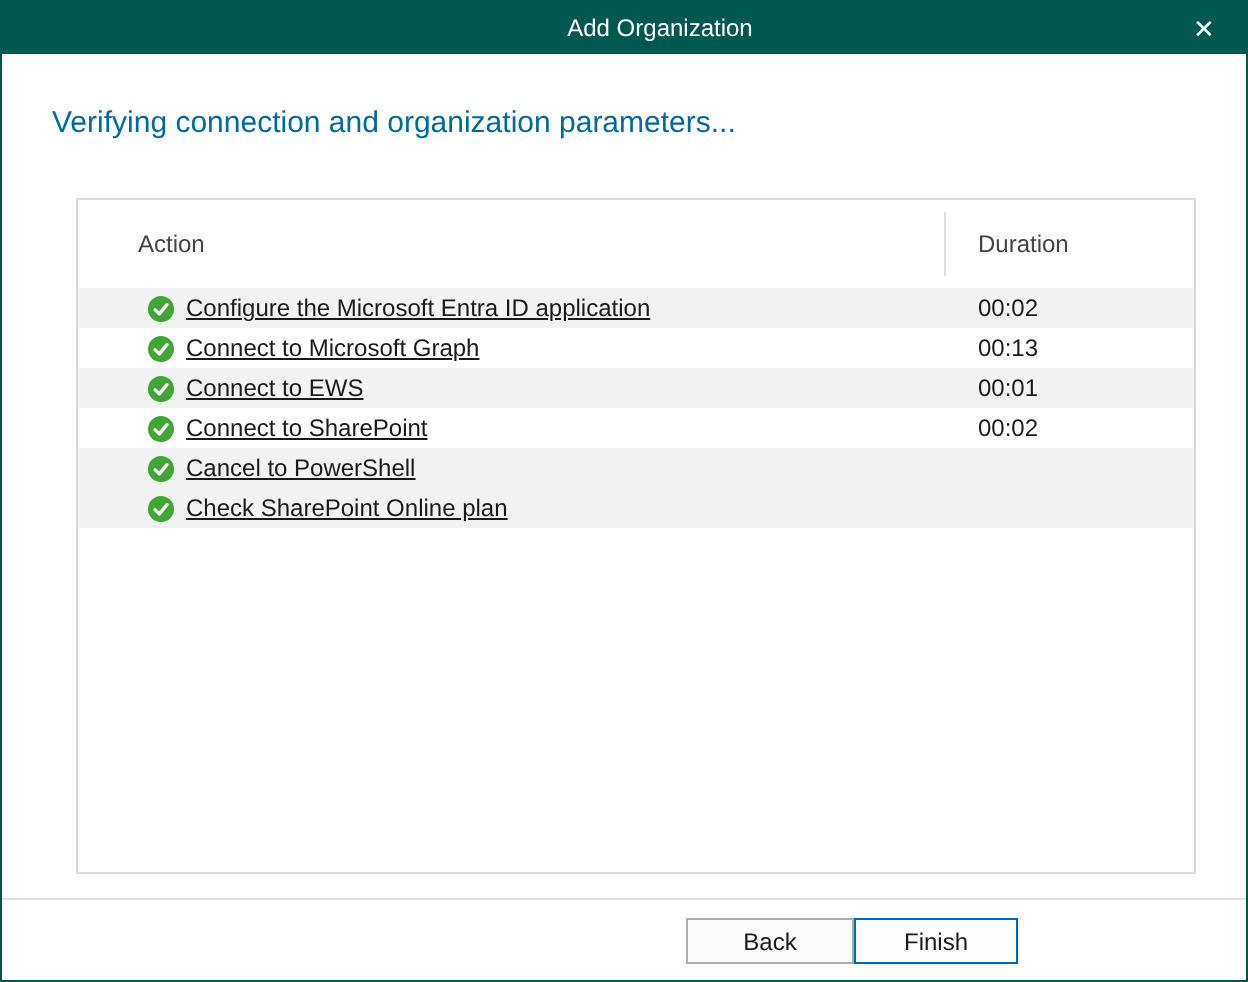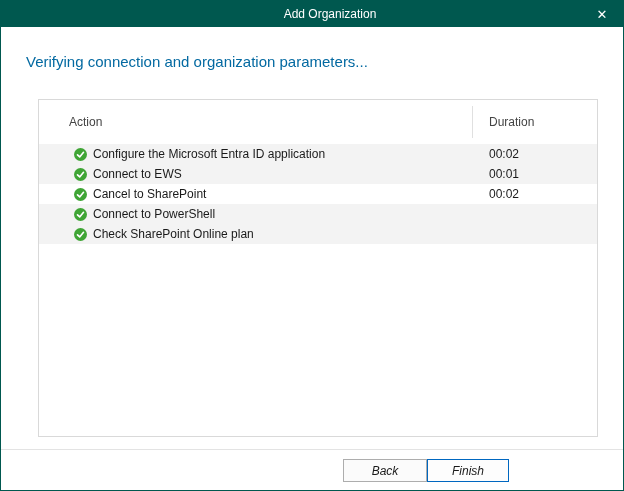--- a/index.html
+++ b/index.html
@@ -86,20 +86,21 @@
     height:32px;
     background:#e0e0e0;
   }
   .list-row{
     position:relative;
     display:flex;
     align-items:center;
     height:20px;
     font-size:12px;
     color:#1a1a1a;
+    text-decoration:underline;
   }
   .list-row.alt{ background:#f3f3f3; }
   .check-icon{
     margin-left:35px;
     width:13px;
     height:13px;
     flex:0 0 13px;
     display:block;
   }
   .check-circle{ fill:var(--check); }
@@ -122,21 +123,20 @@
     top:9px;
     height:23px;
     font-size:12px;
     font-family:"Liberation Sans", sans-serif;
     color:#1a1a1a;
     background:#fbfbfb;
     border:1px solid #adadad;
     cursor:pointer;
     padding:0 10px;
     text-align:center;
-    font-style:italic;
   }
   .btn-back{ right:196px; width:84px; }
   .btn-finish{
     right:114px; width:82px;
     border:1px solid var(--focus);
     background:#fdfdfd;
   }
   .btn-cancel{ right:12px; width:78px; }
 </style>
 </head>
@@ -161,42 +161,50 @@
     </div>
     <div>
         <div class="list-row alt">
     <svg class="check-icon" viewBox="0 0 16 16" aria-hidden="true">
       <circle class="check-circle" cx="8" cy="8" r="8"></circle>
       <path class="check-tick" d="M4.3 8.4 L7 11 L11.7 5.3"></path>
     </svg>
     <span class="action-label">Configure the Microsoft Entra ID application</span>
     <span class="duration-value">00:02</span>
   </div>
+        <div class="list-row">
+    <svg class="check-icon" viewBox="0 0 16 16" aria-hidden="true">
+      <circle class="check-circle" cx="8" cy="8" r="8"></circle>
+      <path class="check-tick" d="M4.3 8.4 L7 11 L11.7 5.3"></path>
+    </svg>
+    <span class="action-label">Connect to Microsoft Graph</span>
+    <span class="duration-value">00:13</span>
+  </div>
         <div class="list-row alt">
     <svg class="check-icon" viewBox="0 0 16 16" aria-hidden="true">
       <circle class="check-circle" cx="8" cy="8" r="8"></circle>
       <path class="check-tick" d="M4.3 8.4 L7 11 L11.7 5.3"></path>
     </svg>
     <span class="action-label">Connect to EWS</span>
     <span class="duration-value">00:01</span>
   </div>
         <div class="list-row">
     <svg class="check-icon" viewBox="0 0 16 16" aria-hidden="true">
       <circle class="check-circle" cx="8" cy="8" r="8"></circle>
       <path class="check-tick" d="M4.3 8.4 L7 11 L11.7 5.3"></path>
     </svg>
-    <span class="action-label">Cancel to SharePoint</span>
+    <span class="action-label">Connect to SharePoint</span>
     <span class="duration-value">00:02</span>
   </div>
         <div class="list-row alt">
     <svg class="check-icon" viewBox="0 0 16 16" aria-hidden="true">
       <circle class="check-circle" cx="8" cy="8" r="8"></circle>
       <path class="check-tick" d="M4.3 8.4 L7 11 L11.7 5.3"></path>
     </svg>
-    <span class="action-label">Connect to PowerShell</span>
+    <span class="action-label">Cancel to PowerShell</span>
     <span class="duration-value"></span>
   </div>
         <div class="list-row alt">
     <svg class="check-icon" viewBox="0 0 16 16" aria-hidden="true">
       <circle class="check-circle" cx="8" cy="8" r="8"></circle>
       <path class="check-tick" d="M4.3 8.4 L7 11 L11.7 5.3"></path>
     </svg>
     <span class="action-label">Check SharePoint Online plan</span>
     <span class="duration-value"></span>
   </div>

